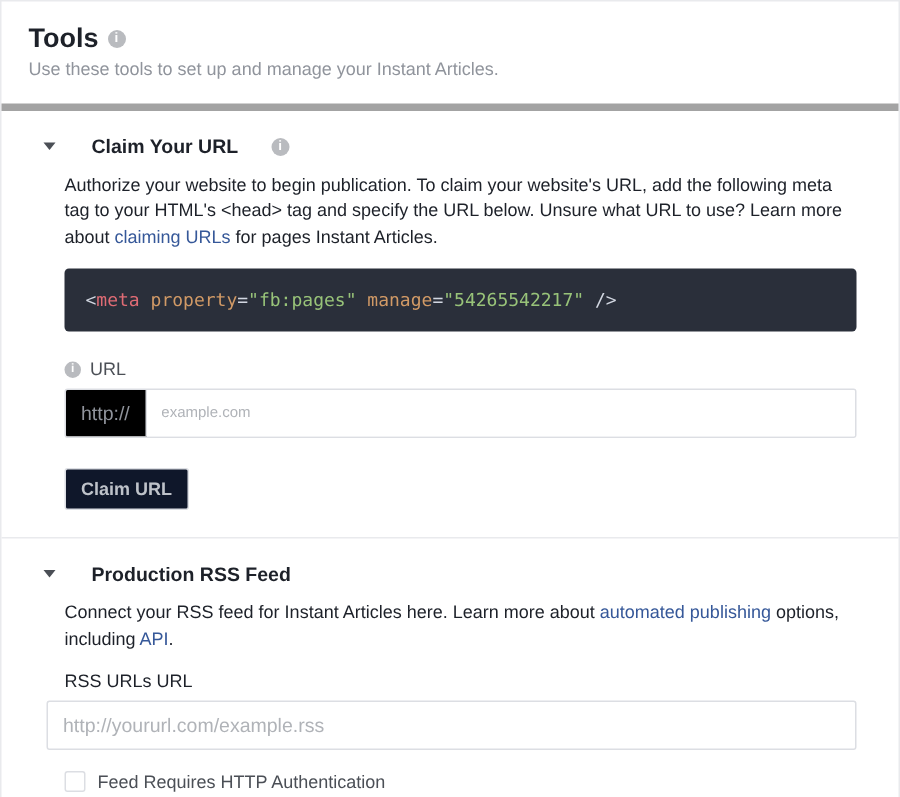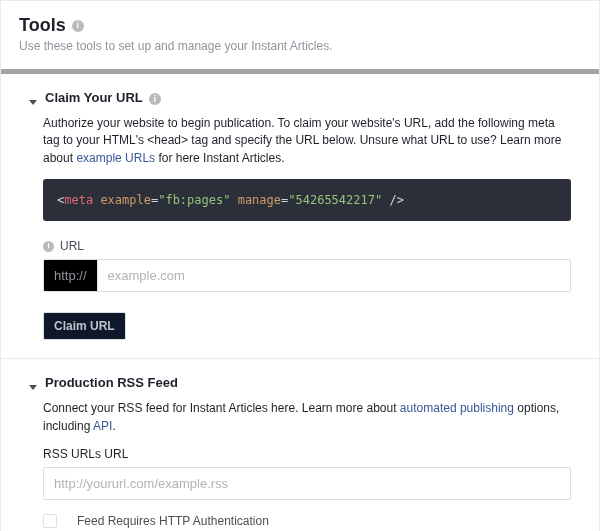--- a/index.html
+++ b/index.html
@@ -31,22 +31,22 @@
     color: #90949c;
     margin-top: 3px;
   }
   .section {
     padding: 16px 28px 18px 28px;
     border-bottom: 1px solid #e9eaed;
   }
   .section:last-child { border-bottom: none; }
   .section-title {
     display: flex;
-    align-items: flex-end;
-    gap: 6px;
+    align-items: center;
+    gap: 22px;
     font-size: 13px;
     font-weight: 700;
     color: #1d2129;
     margin-bottom: 10px;
     cursor: pointer;
   }
   .chevron {
     display: inline-block;
     width: 0; height: 0;
     border-left: 4px solid transparent;
@@ -124,21 +124,21 @@
     font-size: 13px;
     padding: 8px 10px;
     border-right: 1px solid #dcdee3;
     user-select: none;
   }
   .input-row input {
     flex: 1;
     border: none;
     outline: none;
     padding: 8px 10px;
-    font-size: 13px;
+    font-size: 10px;
     color: #1d2129;
   }
   .input-row input::placeholder { color: #b0b3b8; }
   .single-input {
     width: 100%;
     border: 1px solid #dcdee3;
     border-radius: 2px;
     padding: 8px 10px;
     font-size: 13px;
     outline: none;
@@ -154,21 +154,21 @@
     color: #bec2c9;
     font-size: 12px;
     font-weight: 700;
     padding: 6px 10px;
     border-radius: 2px;
     cursor: default;
   }
   .checkbox-row {
     display: flex;
     align-items: center;
-    gap: 20px;
+    gap: 8px;
     margin-left: 14px;
     margin-top: 14px;
     font-size: 12px;
     color: #4b4f56;
   }
   .checkbox {
     width: 14px; height: 14px;
     border: 1px solid #dcdee3;
     border-radius: 2px;
     background: #fff;
@@ -196,24 +196,24 @@
   </div>
 
   <div class="section">
     <div class="section-title">
       <span class="chevron"></span>
       <span>Claim Your URL</span>
       <span class="info-icon"></span>
     </div>
 
     <p class="desc">
-      <span>Authorize your website to begin publication. To claim your website's URL, add the following meta tag to your HTML's &lt;head&gt; tag and specify the URL below. Unsure what URL to use? Learn more about </span><a class="link">example URLs</a><span> for here Instant Articles.</span>
+      <span>Authorize your website to begin publication. To claim your website's URL, add the following meta tag to your HTML's &lt;head&gt; tag and specify the URL below. Unsure what URL to use? Learn more about </span><a class="link">claiming URLs</a><span> for pages Instant Articles.</span>
     </p>
 
-    <div class="code-block"><span class="tok-bracket">&lt;</span><span class="tok-tag">meta</span> <span class="tok-attr">example</span><span class="tok-eq">=</span><span class="tok-str">"fb:pages"</span> <span class="tok-attr">manage</span><span class="tok-eq">=</span><span class="tok-str">"54265542217"</span> <span class="tok-bracket">/&gt;</span></div>
+    <div class="code-block"><span class="tok-bracket">&lt;</span><span class="tok-tag">meta</span> <span class="tok-attr">property</span><span class="tok-eq">=</span><span class="tok-str">"fb:pages"</span> <span class="tok-attr">manage</span><span class="tok-eq">=</span><span class="tok-str">"54265542217"</span> <span class="tok-bracket">/&gt;</span></div>
 
     <div class="field-block">
       <div class="field-label">
         <span class="info-icon info-sm"></span>
         <span>URL</span>
       </div>
       <div class="input-row">
         <span class="input-prefix">http://</span>
         <input type="text" placeholder="example.com" style="">
       </div>
@@ -226,21 +226,21 @@
     <div class="section-title">
       <span class="chevron"></span>
       <span>Production RSS Feed</span>
     </div>
 
     <p class="desc">
       <span>Connect your RSS feed for Instant Articles here. Learn more about </span><a class="link">automated publishing</a><span> options, including </span><a class="link">API</a><span>.</span>
     </p>
 
     <div class="sub-label">RSS URLs URL</div>
-    <div class="field-block" style="margin-left:14px;padding:0;">
+    <div class="field-block" style="margin-left:2px;padding:0;">
       <input class="single-input" type="text" placeholder="http://yoururl.com/example.rss" style="">
     </div>
 
     <div class="checkbox-row">
       <span class="checkbox"></span>
       <span>Feed Requires HTTP Authentication</span>
     </div>
   </div>
 
 </div>

